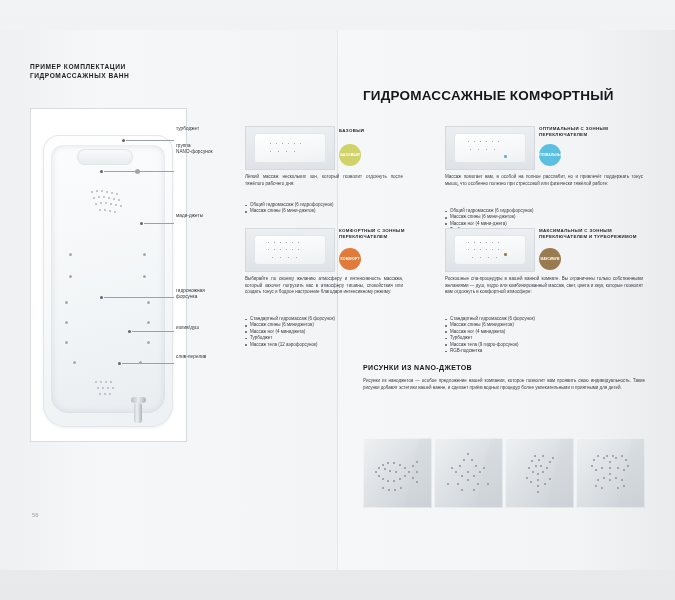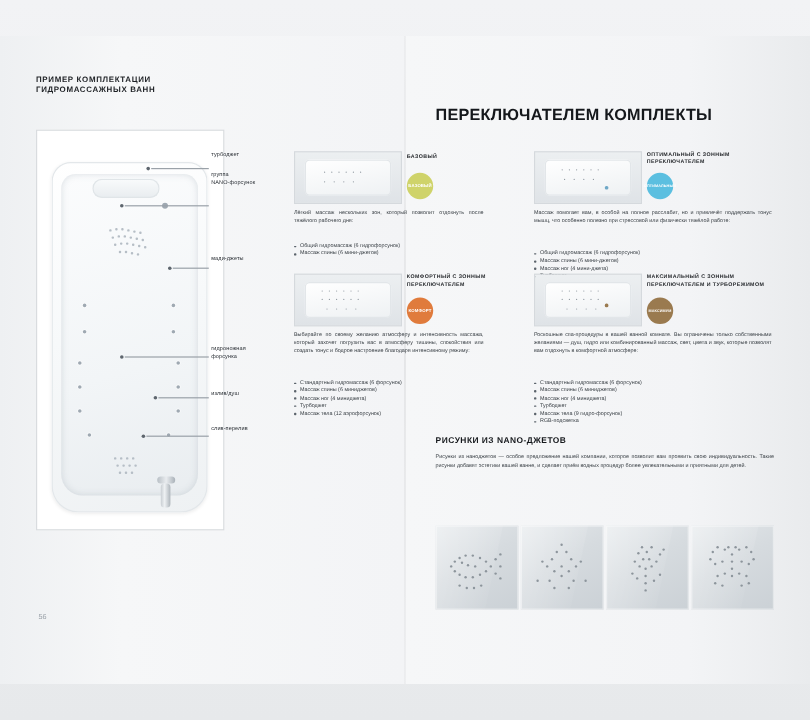--- a/index.html
+++ b/index.html
@@ -144,21 +144,21 @@
   <div class="dot" style="left:128px;top:330px"></div>
   <div class="lead" style="left:132px;top:331px;width:42px"></div>
   <div class="lbl" style="left:176px;top:325px;width:54px">излив/душ</div>
 
   <div class="dot" style="left:118px;top:362px"></div>
   <div class="lead" style="left:122px;top:363px;width:52px"></div>
   <div class="lbl" style="left:176px;top:354px;width:54px">слив-перелив</div>
 
   <div class="pageno">56</div>
 
-  <div class="r-title">ПЕРЕКЛЮЧАТЕЛЕМ КОМПЛЕКТЫ</div>
+  <div class="r-title">ГИДРОМАССАЖНЫЕ КОМФОРТНЫЙ</div>
 
   <div class="card" style="left:245px;top:126px;position:absolute;width:160px">
     <div class="thumb">
       <div class="minitub"></div>
       <div class="mj" style="left:24px;top:16px"></div>
         <div class="mj" style="left:30px;top:16px"></div>
       <div class="mj" style="left:36px;top:16px"></div>
         <div class="mj" style="left:42px;top:16px"></div>
       <div class="mj" style="left:48px;top:16px"></div>
         <div class="mj" style="left:54px;top:16px"></div>

